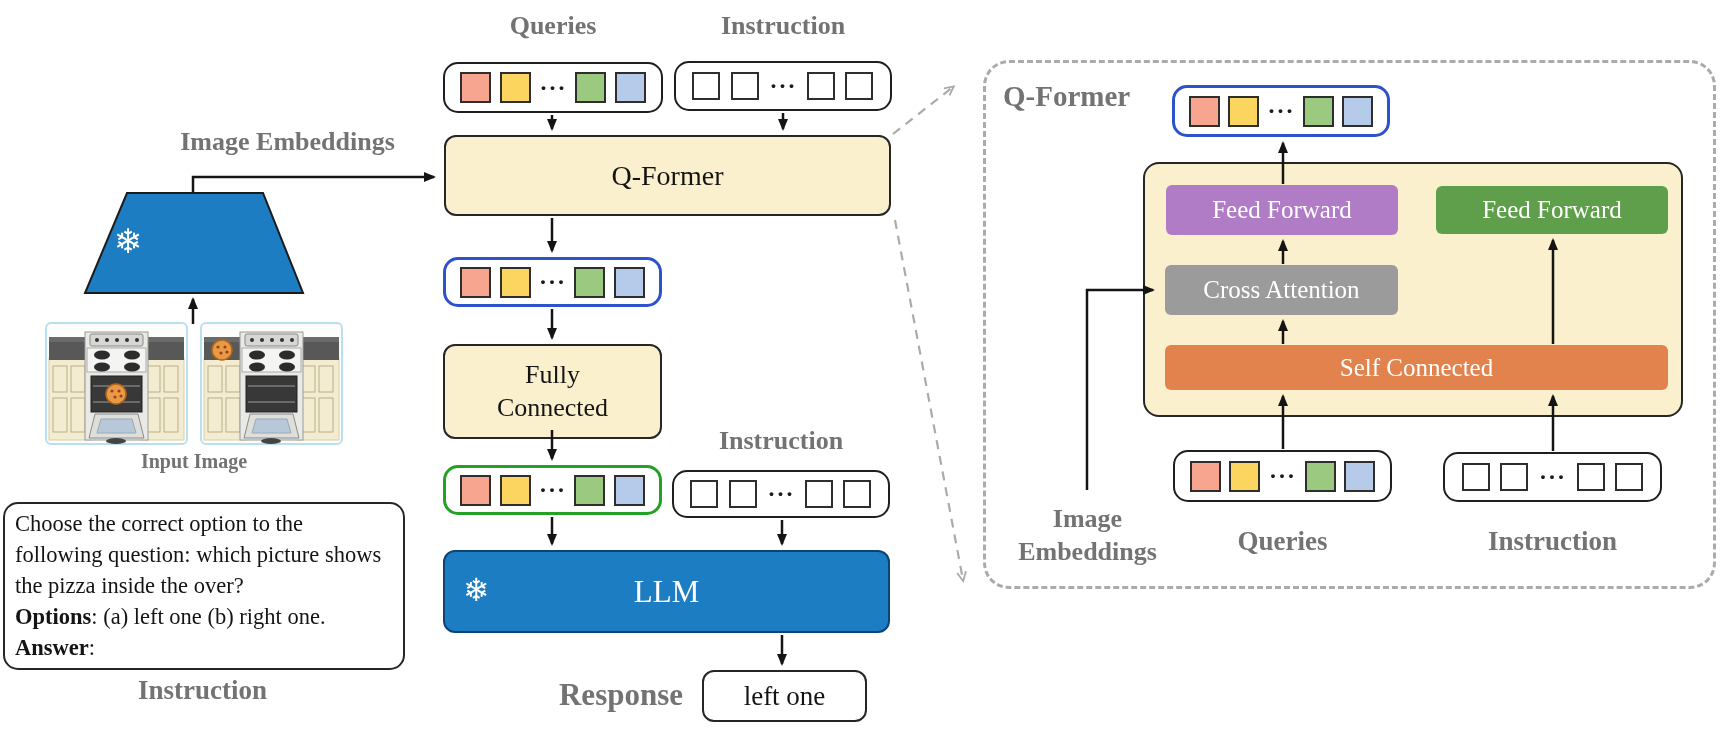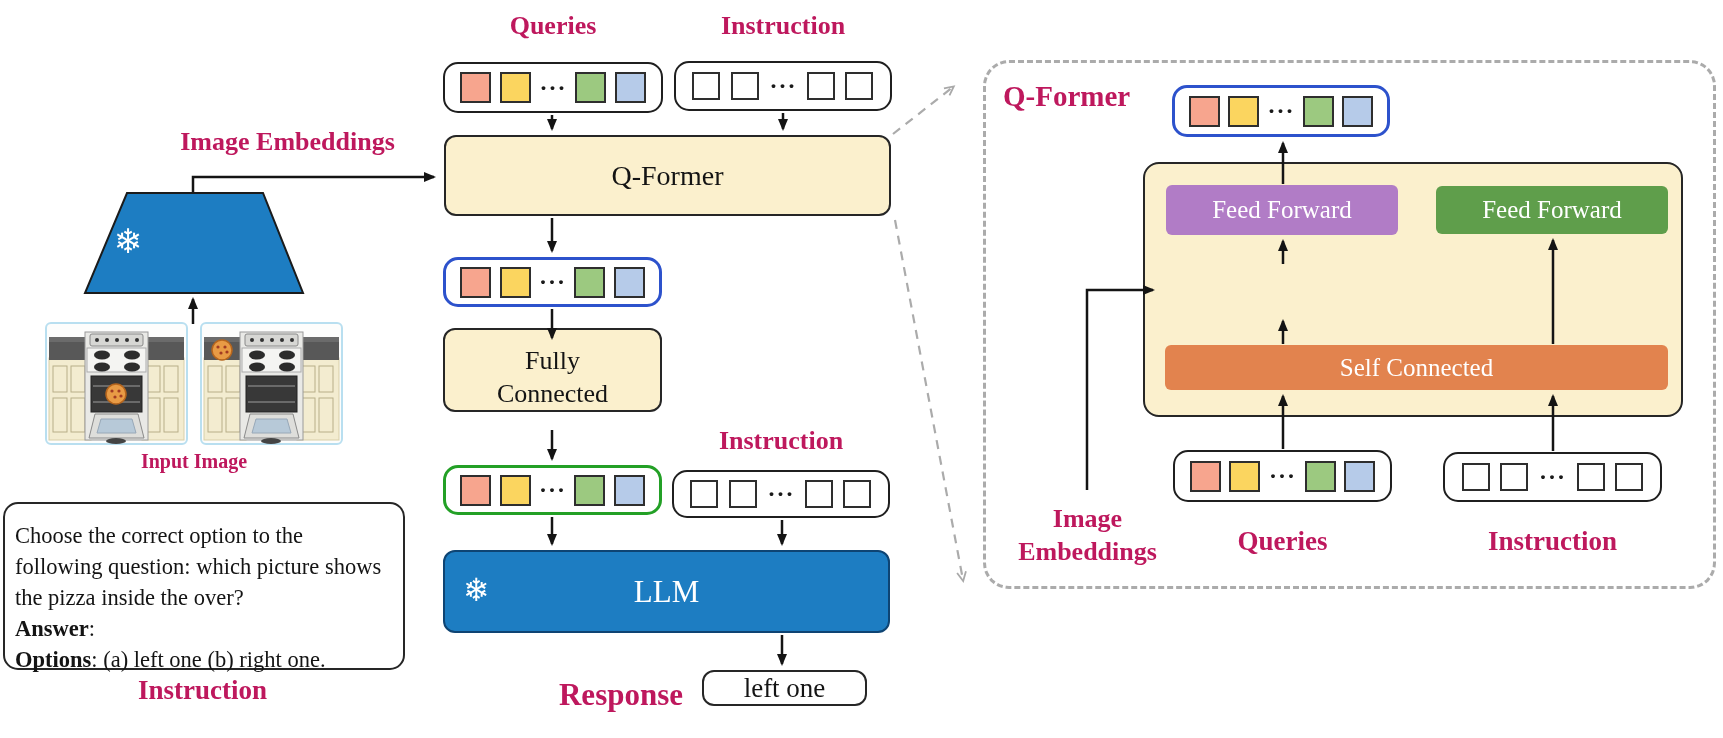--- a/index.html
+++ b/index.html
@@ -1,21 +1,21 @@
 <!DOCTYPE html>
 <html style="--cream: #fbf0cd; --brand-blue: #1d7dc2; --purple: #b17cc6; --block-gray: #9b9b9b; --orange: #e2834e; --block-green: #5f9e4b; --tok-salmon: #f7a58e; --tok-yellow: #fbd55f; --tok-green: #9cc980; --tok-blue: #b6cbe9; --row-blue: #2d52cc; --row-green: #23a026; --dashed: #ababab;"><head>
 <meta charset="utf-8">
 <style>
   html,body{margin:0;padding:0;background:#ffffff;}
   #canvas{
     position:relative;width:1723px;height:738px;background:#ffffff;overflow:hidden;
     font-family:"Liberation Serif","DejaVu Serif",serif;color:#141414;
   }
   .abs{position:absolute;}
-  .lbl{font-weight:bold;text-align:center;color:#be185d;line-height:1.15;}
+  .lbl{font-weight:bold;text-align:center;color:#737373;line-height:1.15;}
   .overlay{position:absolute;left:0;top:0;z-index:6;pointer-events:none;}
 
   
   .tok-row{
     position:absolute;display:flex;align-items:center;justify-content:space-evenly;
     background:#ffffff;border:2px solid #1f1f1f;border-radius:15px;z-index:3;padding:0 6px;box-sizing:border-box;
   }
   .tok-row.blue-border{border:3px solid var(--row-blue,#2d52cc);}
   .tok-row.green-border{border:3px solid var(--row-green,#23a026);}
   .sq{width:31px;height:31px;border:2px solid #2e2e2e;box-sizing:border-box;background:#fff;}
@@ -139,24 +139,24 @@
       <line x1="48" y1="64" x2="95" y2="64" stroke="#9c9c9c"></line>
       <line x1="48" y1="80" x2="95" y2="80" stroke="#9c9c9c"></line>
       <polygon points="44,116 99,116 93,92 50,92" fill="#dededb" stroke="#8a8a8a"></polygon>
       <polygon points="52,111 91,111 87,97 56,97" fill="#b7c9d8" stroke="#98a8b8"></polygon>
       <ellipse cx="71" cy="119" rx="10" ry="3" fill="#444"></ellipse>
     </svg>
   </div>
 
   <div class="abs lbl" style="left:45px;top:450px;width:298px;font-size:20px;">Input Image</div>
 
-  <div class="abs" style="left:3px;top:502px;width:402px;height:168px;border:2px solid #262626;border-radius:15px;box-sizing:border-box;padding:16px 10px;font-size:22.5px;line-height:31px;z-index:2;background:#fff;">
+  <div class="abs" style="left:3px;top:502px;width:402px;height:168px;border:2px solid #262626;border-radius:15px;box-sizing:border-box;padding:4px 10px;font-size:22.5px;line-height:31px;z-index:2;background:#fff;">
     <span style="display:inline;">Choose the correct option to the following question: which picture shows the pizza inside the over?</span>
+    <div><b>Options</b><span>: (a) left one (b) right one.</span></div>
     <div><b>Answer</b><span>:</span></div>
-    <div><b>Options</b><span>: (a) left one (b) right one.</span></div>
   </div>
   <div class="abs lbl" style="left:45px;top:675px;width:315px;font-size:27px;">Instruction</div>
 
   <div class="abs lbl" style="left:443px;top:11px;width:220px;font-size:26px;">Queries</div>
   <div class="abs lbl" style="left:674px;top:11px;width:218px;font-size:26px;">Instruction</div>
 
   <div class="tok-row" style="left:443px;top:62px;width:220px;height:51px;">
     <span class="sq salmon"></span>
     <span class="sq yellow"></span>
     <span class="dots">···</span>
@@ -176,21 +176,21 @@
   </div>
 
   <div class="tok-row blue-border" style="left:443px;top:257px;width:219px;height:50px;">
     <span class="sq salmon"></span>
     <span class="sq yellow"></span>
     <span class="dots">···</span>
     <span class="sq green"></span>
     <span class="sq blue"></span>
   </div>
 
-  <div class="cream-box" style="left:443px;top:328px;width:219px;height:84px;font-size:26px;align-items:flex-end;">
+  <div class="cream-box" style="left:443px;top:344px;width:219px;height:95px;font-size:26px;">
     <span style="width:150px;text-align:center;line-height:1.25;">Fully Connected</span>
   </div>
 
   <div class="tok-row green-border" style="left:443px;top:465px;width:219px;height:50px;">
     <span class="sq salmon"></span>
     <span class="sq yellow"></span>
     <span class="dots">···</span>
     <span class="sq green"></span>
     <span class="sq blue"></span>
   </div>
@@ -203,41 +203,44 @@
     <span class="sq small"></span>
     <span class="sq small"></span>
   </div>
 
   <div class="blue-box" style="left:443px;top:550px;width:447px;height:83px;font-size:31px;">
     <span class="snow" style="position:absolute;left:18px;top:22px;font-size:32px;">❄</span>
     <span>LLM</span>
   </div>
 
   <div class="abs lbl" style="left:547px;top:677px;width:148px;font-size:31px;">Response</div>
-  <div class="plain-box" style="left:702px;top:670px;width:165px;height:36px;font-size:27px;">
+  <div class="plain-box" style="left:702px;top:670px;width:165px;height:52px;font-size:27px;">
     <span>left one</span>
   </div>
 
   <div class="abs lbl" style="left:1003px;top:80px;width:150px;font-size:29px;text-align:left;">Q-Former</div>
 
   <div class="tok-row blue-border" style="left:1172px;top:85px;width:218px;height:52px;">
     <span class="sq salmon"></span>
     <span class="sq yellow"></span>
     <span class="dots">···</span>
     <span class="sq green"></span>
     <span class="sq blue"></span>
   </div>
 
   <div class="cream-box" style="left:1143px;top:162px;width:540px;height:255px;border-radius:16px;"></div>
 
   <div class="block" style="left:1166px;top:185px;width:232px;height:50px;background:var(--purple,#b17cc6);">
     <span>Feed Forward</span>
   </div>
   <div class="block" style="left:1436px;top:186px;width:232px;height:48px;background:var(--block-green,#5f9e4b);">
     <span>Feed Forward</span>
+  </div>
+  <div class="block" style="left:1165px;top:265px;width:233px;height:50px;background:var(--block-gray,#9b9b9b);">
+    <span>Cross Attention</span>
   </div>
   <div class="block" style="left:1165px;top:345px;width:503px;height:45px;background:var(--orange,#e2834e);">
     <span>Self Connected</span>
   </div>
 
   <div class="tok-row" style="left:1173px;top:450px;width:219px;height:52px;">
     <span class="sq salmon"></span>
     <span class="sq yellow"></span>
     <span class="dots">···</span>
     <span class="sq green"></span>

